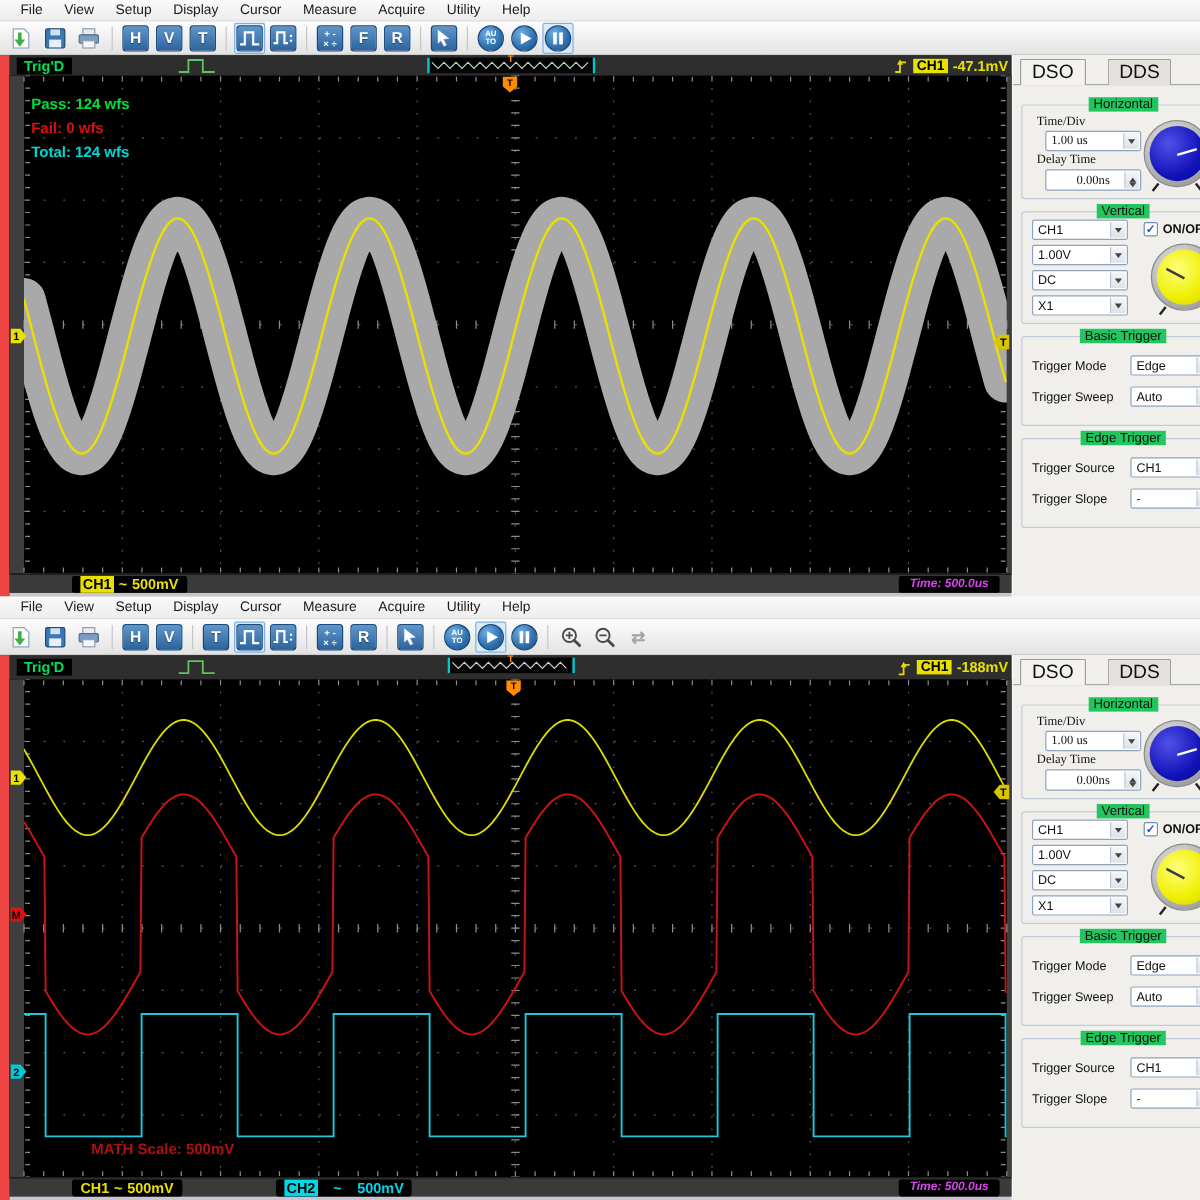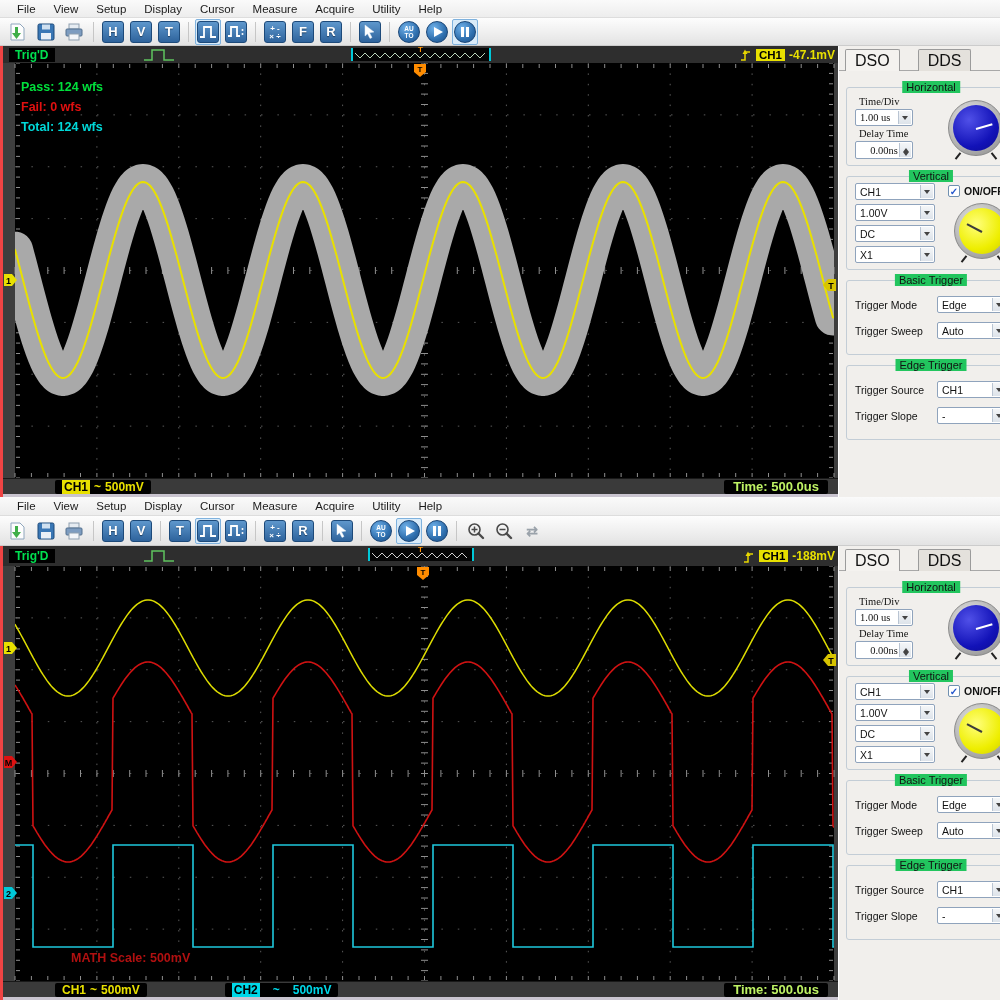--- a/index.html
+++ b/index.html
@@ -26,21 +26,21 @@
   .tb-letter { color:#fff; font-weight:bold; font-size:13px; text-shadow:0 1px 1px rgba(0,0,0,.45); }
   .tb-round { width:22px; height:22px; border-radius:50%;
     background:radial-gradient(circle at 35% 30%, #6fb0e8, #2f6fae 60%, #1c4f86);
     border:1px solid #1a4677; display:flex; flex-direction:column; align-items:center; justify-content:center; }
   .tb-flat { width:22px; height:22px; display:flex; align-items:center; justify-content:center; }
   .auto-txt { color:#fff; font-size:6.5px; font-weight:bold; line-height:7px; text-align:center; }
   .transfer-glyph { font-size:14px; font-weight:bold; color:#9aa2aa; }
 
   
   .content { display:flex; }
-  .left-col { width:924px; border-left:3px solid #ef4444; background:#2e2e2e; }
+  .left-col { width:924px; border-left:8px solid #ef4444; background:#2e2e2e; }
 
   .trigbar { height:17px; position:relative; display:flex; align-items:center; background:#2e2e2e; }
   .i1 .trigbar { height:20px; }
   .trig-status { margin-left:6px; background:#000; color:#00e050; font-size:12px; font-weight:bold;
     padding:0 6px; height:14px; line-height:14px; }
   .trig-pulse { margin-left:88px; }
   .wave-preview { position:absolute; left:50%; transform:translateX(-50%); top:2px; height:13px;
     background:#040404; border-left:2px solid #00c8d8; border-right:2px solid #00c8d8; }
   .pv-t { position:absolute; top:-3px; left:50%; transform:translateX(-50%);
     color:#ff9000; font-size:8px; font-weight:bold; }
@@ -52,21 +52,21 @@
   .scope svg { display:block; }
 
   .statusbar { height:16px; position:relative; display:flex; align-items:center;
     background:#3a3a3a; border-top:1px solid #191919; }
   .ch-boxes { display:flex; align-items:center; }
   .ch-box { margin-left:52px; background:#000; border-radius:2px; padding:0 7px; height:14px;
     display:flex; align-items:center; gap:4px; font-size:12px; font-weight:bold; }
   .ch-box + .ch-box { margin-left:78px;gap:13px; }
   .ch-box .tagf { color:#000; padding:0 2px; font-weight:bold; }
   .time-box { position:absolute; right:10px; background:#000; padding:0 9px; height:14px; line-height:14px;
-    color:#bef264; font-size:13px; font-weight:bold; border-radius:2px; }
+    color:#d946ef; font-size:10px; font-weight:bold; border-radius:2px;font-style:italic; }
   .win-edge { height:3px; background:#c9c4cf; }
 
   
   .panel { flex:1; background:#f1efec; border-left:1px solid #ffffff; padding-top:3px; }
   .tabs { display:flex; padding-left:6px; position:relative; z-index:2; }
   .tab { font-size:16px; color:#111; padding:2px 9px 1px; background:#e4e1dc;
     border:1px solid #9b9b9b; border-bottom:none; border-radius:2px 2px 0 0; margin-right:18px; }
   .tab.active { background:#f4f2ef; }
   .panel-body { border-top:1px solid #a8a8a8; margin-top:-1px; padding-top:6px; }
   .group { border:1px solid #c3cdd6; border-radius:3px; margin:10px 7px 6px; position:relative;
@@ -82,21 +82,21 @@
   .caret-down { width:0; height:0; border:3.5px solid transparent; border-top:4.5px solid #444; margin-top:4px; }
   .caret-up-s { width:0; height:0; border:3px solid transparent; border-bottom:4px solid #444; }
   .caret-dn-s { width:0; height:0; border:3px solid transparent; border-top:4px solid #444; }
   .spin { height:18px; background:#fff; border:1px solid #8fa3bc; border-radius:2px; position:relative;
     font-size:10.5px; display:flex; align-items:center; justify-content:center; color:#111; }
   .spin-btns { position:absolute; right:1px; top:1px; bottom:1px; width:12px; display:flex;
     flex-direction:column; align-items:center; justify-content:space-between; padding:2px 0;
     background:linear-gradient(#f4f6f8,#dde3ea); border-left:1px solid #b9c4d2; }
   .h-grid { display:flex; }
   .h-left { width:86px;font-family:Liberation Serif, serif; }
-  .h-left .select, .h-left .spin { width:58px; margin-left:3px; }
+  .h-left .select, .h-left .spin { width:80px; margin-left:14px; }
   .knob-wrap { position:relative; width:56px; height:56px; margin:6px 0 0 10px; }
   .knob-ring { position:absolute; inset:0; border-radius:50%;
     background:radial-gradient(circle at 40% 35%, #ececec, #b5b5b5 55%, #848484); border:1px solid #8a8a8a; }
   .knob-face { position:absolute; inset:5px; border-radius:50%; }
   .knob-face.blue { background:radial-gradient(circle at 35% 32%, #5050e8, #1212b8 62%, #0a0a8e); }
   .knob-face.yellow { background:radial-gradient(circle at 38% 35%, #ffff7a, #eeee00 60%, #cdcd00); }
   .pointer { position:absolute; left:50%; top:50%; width:17px; height:2px; transform-origin:0 50%; }
   .pointer.white { background:#fff; transform:rotate(-16deg); }
   .pointer.dark { background:#3c3c3c; transform:rotate(-152deg); }
   .leg { position:absolute; width:2px; height:8px; background:#222; bottom:-4px; }

